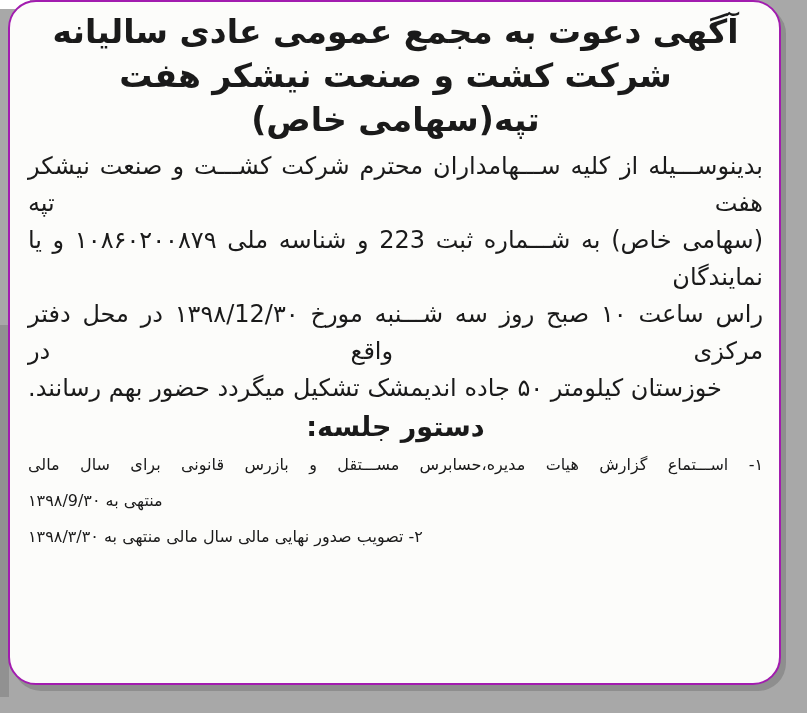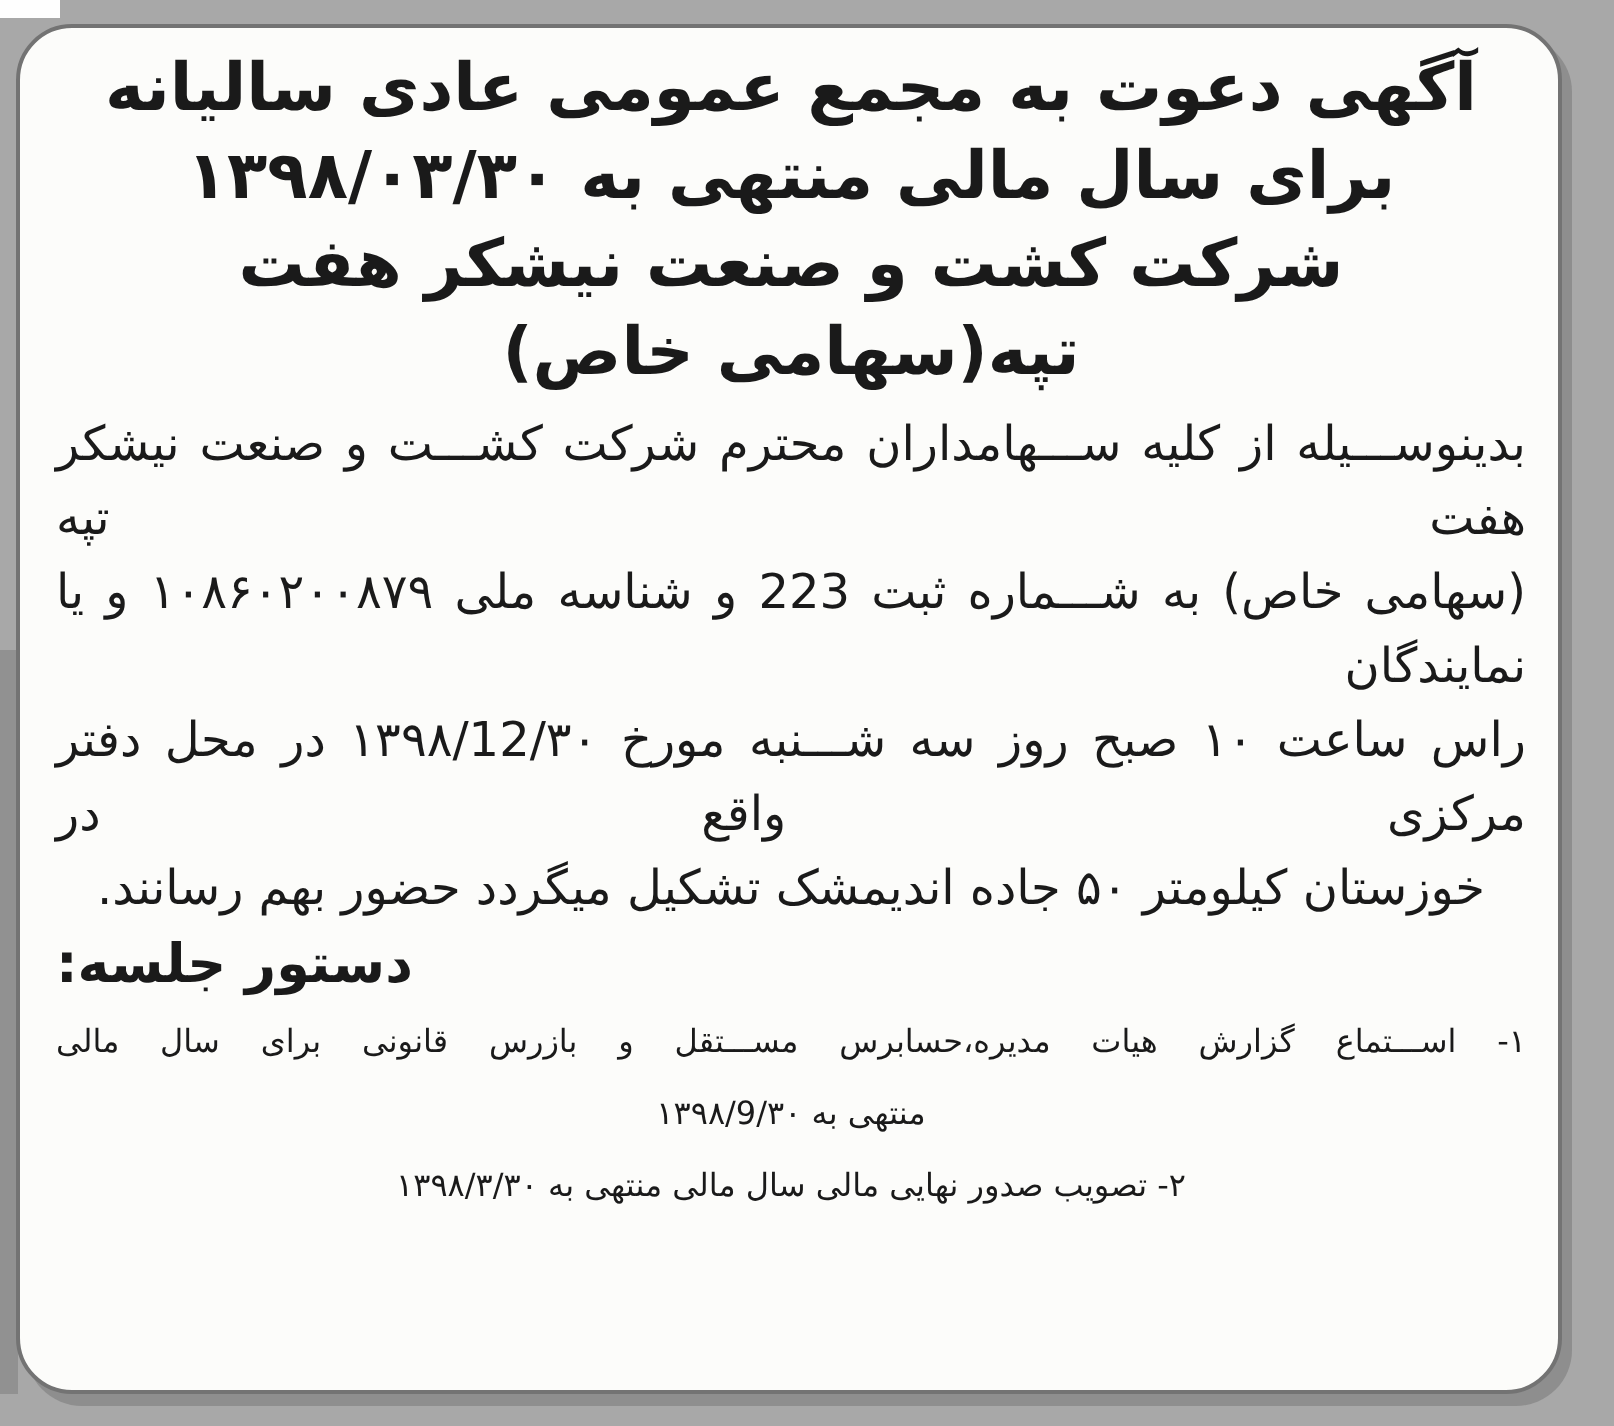--- a/index.html
+++ b/index.html
@@ -17,68 +17,67 @@
     background: #fefefe;
   }
   .scan-strip {
     position: absolute; left: 0; top: 325px;
     width: 9px; height: 372px;
     background: #919191;
   }
   
   .card {
     position: absolute;
-    left: 8px; top: 12px;
+    left: 8px; top: 0;
     width: 773px; height: 685px;
     box-sizing: border-box;
     background: #fcfcfa;
-    border: 2px solid #737373;
+    border: 2px solid #a21caf;
     border-radius: 28px;
     box-shadow: 5px 6px 0 rgba(120,120,120,0.55);
     padding: 8px 16px 6px 18px;
     direction: rtl;
     color: #1a1a1a;
   }
   .title {
     text-align: center;
     font-weight: bold;
     font-size: 33px;
     line-height: 44px;
     letter-spacing: -0.5px;
     margin-bottom: 6px;
   }
   .line {
     font-size: 24px;
     line-height: 37px;
-    text-align: center;
+    text-align: left;
     white-space: nowrap;
   }
   .line.j {
     white-space: normal;
     text-align: justify;
     text-align-last: justify;
   }
   .agenda-heading {
     font-weight: bold;
     font-size: 27px;
     line-height: 40px;
-    text-align: left;
+    text-align: center;
   }
   .agenda .line { font-size: 16px; line-height: 36px; }
 </style>
 </head>
 <body>
 
 <div class="scan-notch"></div>
 <div class="scan-strip"></div>
 
 <div class="card">
   <div class="title">
     <div>آگهی دعوت به مجمع عمومی عادی سالیانه</div>
-    <div>برای سال مالی منتهی به ۱۳۹۸/۰۳/۳۰</div>
     <div>شرکت کشت و صنعت نیشکر هفت تپه(سهامی خاص)</div>
   </div>
 
   <div class="body-text">
     <div class="line j">بدینوســـیله از کلیه ســـهامداران محترم شرکت کشـــت و صنعت نیشکر هفت تپه</div>
     <div class="line j">(سهامی خاص) به شـــماره ثبت 223 و شناسه ملی ۱۰۸۶۰۲۰۰۸۷۹ و یا نمایندگان</div>
     <div class="line j">راس ساعت ۱۰ صبح روز سه شـــنبه مورخ ۱۳۹۸/12/۳۰ در محل دفتر مرکزی واقع در</div>
     <div class="line">خوزستان کیلومتر ۵۰ جاده اندیمشک تشکیل میگردد حضور بهم رسانند.</div>
   </div>
 

